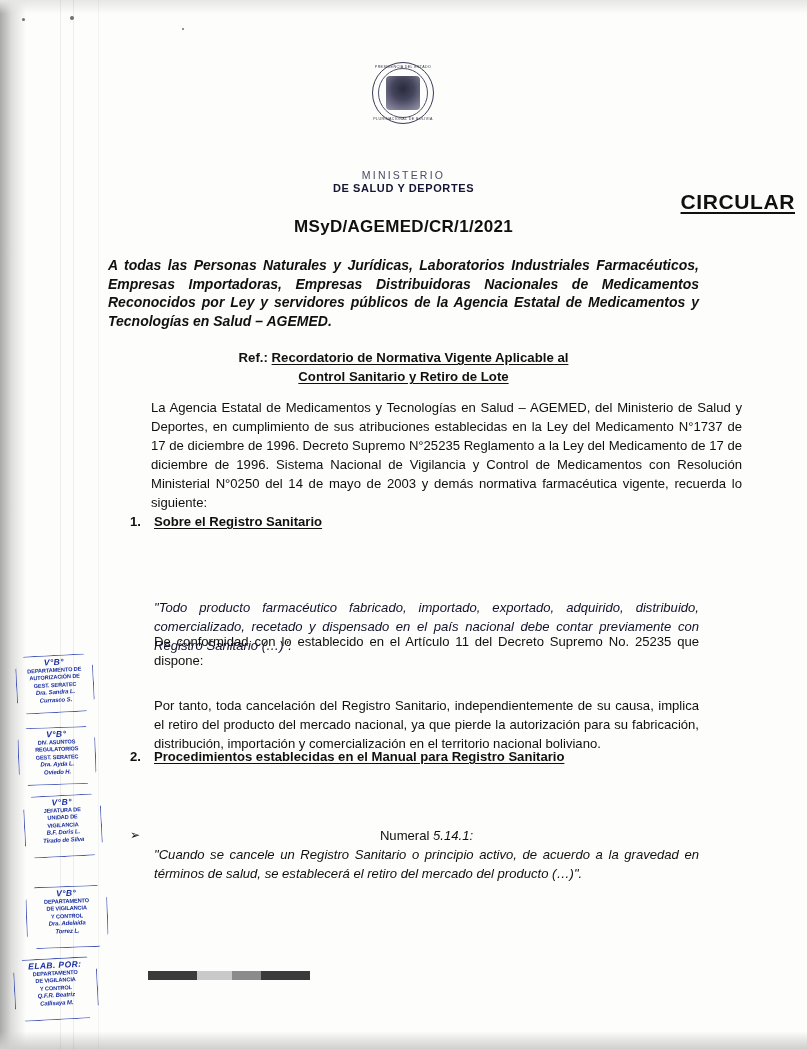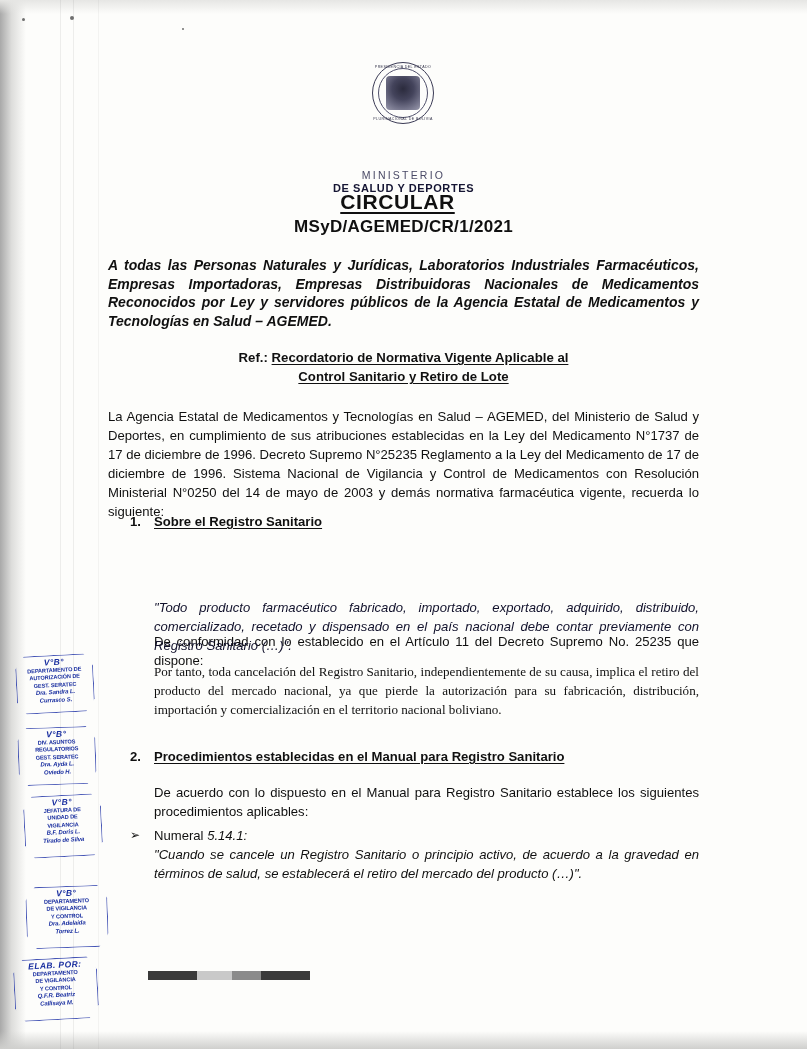--- a/index.html
+++ b/index.html
@@ -105,21 +105,21 @@
     letter-spacing: .6px;
     color: #151533;
     margin-top: 1px;
   }
 
   
   .circ-title {
     position: absolute;
     left: 0; right: 12px;
     top: 190px;
-    text-align: center;
+    text-align: right;
     font-size: 21px;
     font-weight: bold;
     letter-spacing: .6px;
     text-decoration: underline;
     text-underline-offset: 3px;
   }
   .circ-code {
     position: absolute;
     left: 0; right: 0;
     top: 217px;
@@ -159,21 +159,21 @@
 
   
   .body-para {
     position: absolute;
     left: 108px;
     width: 591px;
     font-size: 13.1px;
     line-height: 19px;
     text-align: justify;
   }
-  #p-intro { top: 407px; }
+  #p-intro { top: 398px; margin-left: 43px; }
 
   .num-item {
     position: absolute;
     left: 130px;
     width: 569px;
     font-size: 13.1px;
     line-height: 19px;
   }
   .num-item .num {
     position: absolute;
@@ -199,39 +199,40 @@
     font-size: 13.1px;
     line-height: 19px;
     text-align: justify;
   }
   #p-11 { top: 584px; margin-top: 48px; }
   #p-quote1 {
     top: 598px;
     font-style: italic;
     color: #11112b;
   }
-  #p-12 { top: 662px; font-family: Liberation Serif, serif; }
+  #p-12 { top: 696px; }
   #p-21 { top: 783px; }
 
   .bullet-item {
     position: absolute;
     left: 130px;
     width: 569px;
     font-size: 13.1px;
     line-height: 19px;
   }
   .bullet-item .arrow {
     position: absolute;
     left: 0;
     top: 0;
     font-size: 12px;
   }
   .bullet-item .bl-label {
     display: block;
     margin-left: 24px;
+    text-align: center;
   }
   .bullet-item .bl-label em { font-style: italic; }
   #bullet1 { top: 826px; }
 
   #p-quote2 {
     position: absolute;
     left: 154px;
     top: 845px;
     width: 545px;
     font-size: 13.1px;
@@ -364,21 +365,20 @@
     <span class="heading">Sobre el Registro Sanitario</span>
   </div>
   <div class="sub-para" id="p-11">De conformidad con lo establecido en el Artículo 11 del Decreto Supremo No. 25235 que dispone:</div>
   <div class="sub-para" id="p-quote1">"Todo producto farmacéutico fabricado, importado, exportado, adquirido, distribuido, comercializado, recetado y dispensado en el país nacional debe contar previamente con Registro Sanitario (…)".</div>
   <div class="sub-para" id="p-12">Por tanto, toda cancelación del Registro Sanitario, independientemente de su causa, implica el retiro del producto del mercado nacional, ya que pierde la autorización para su fabricación, distribución, importación y comercialización en el territorio nacional boliviano.</div>
 
   <div class="num-item" id="item2">
     <span class="num">2.</span>
     <span class="heading">Procedimientos establecidas en el Manual para Registro Sanitario</span>
   </div>
-  <div class="sub-para" id="p-21">De acuerdo con lo dispuesto en el Manual para Registro Sanitario establece los siguientes procedimientos aplicables:</div>
 
   <div class="bullet-item" id="bullet1">
     <span class="arrow">➢</span>
     <span class="bl-label">
       <span>Numeral </span><em>5.14.1:</em>
     </span>
   </div>
   <div id="p-quote2">"Cuando se cancele un Registro Sanitario o principio activo, de acuerdo a la gravedad en términos de salud, se establecerá el retiro del mercado del producto (…)".</div>
 
   <div class="stamp" id="stamp1">

